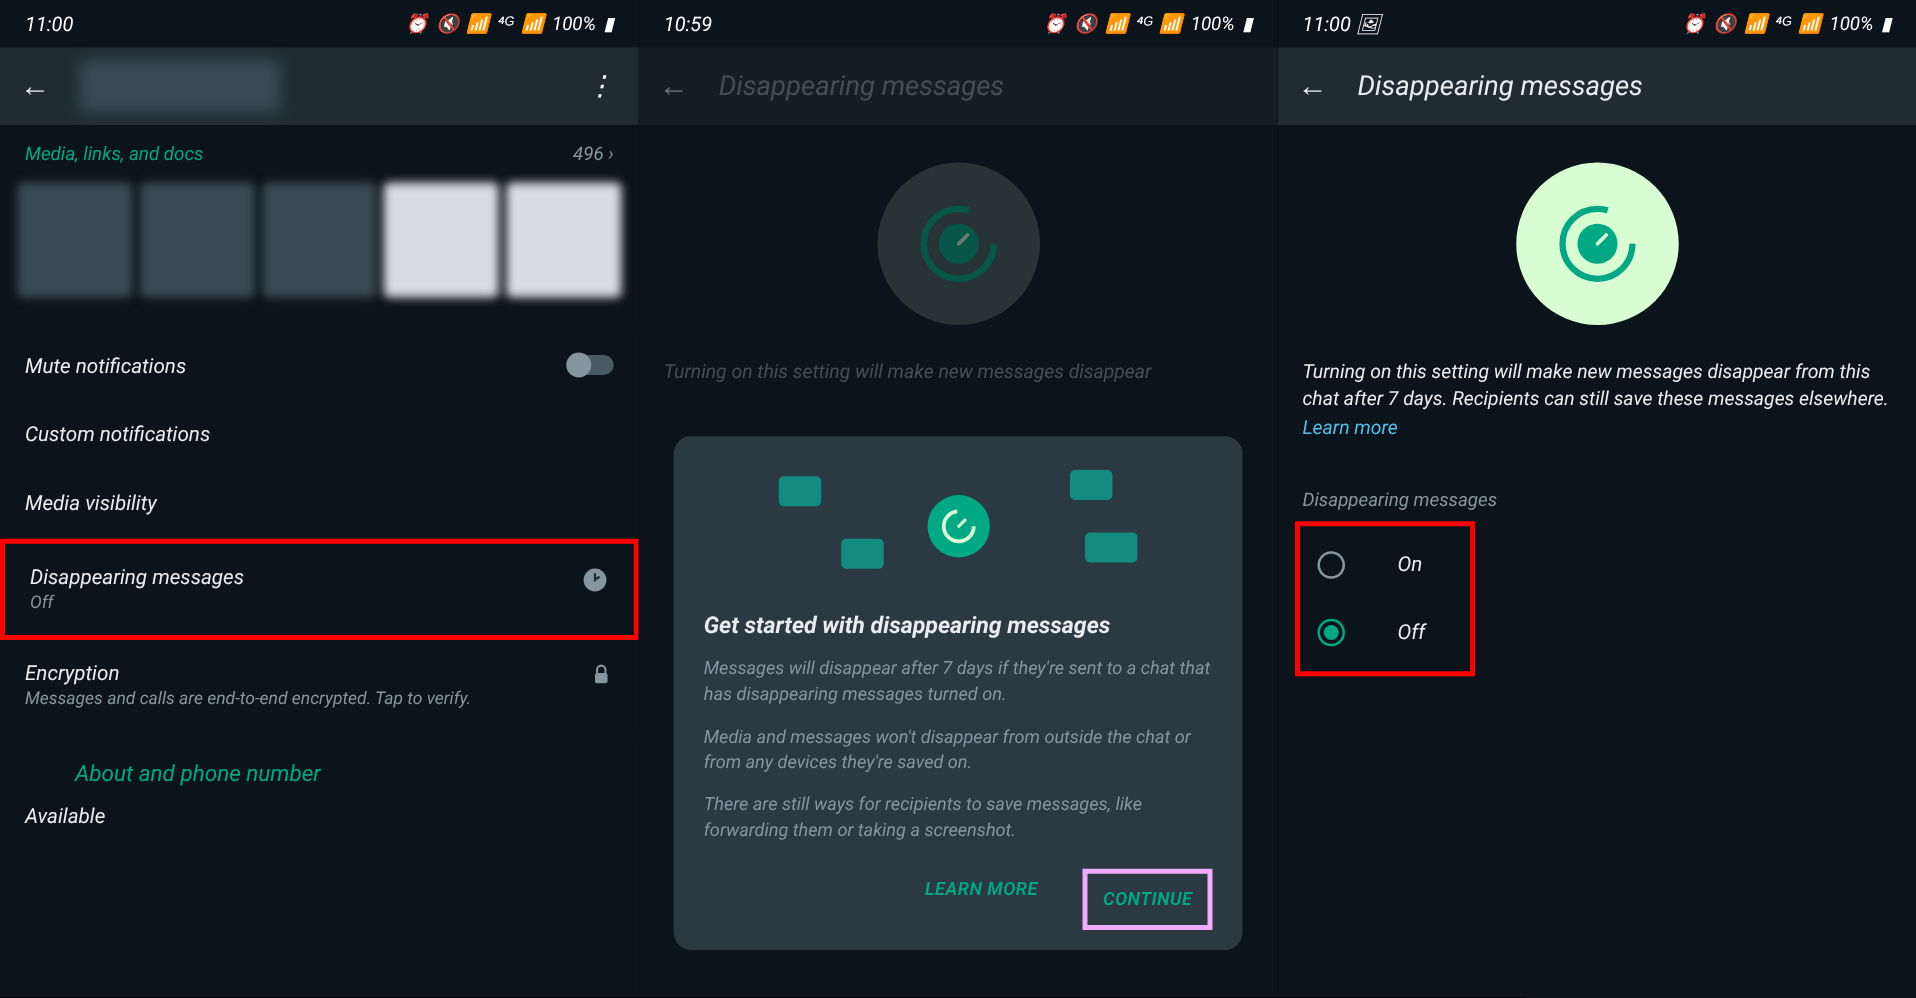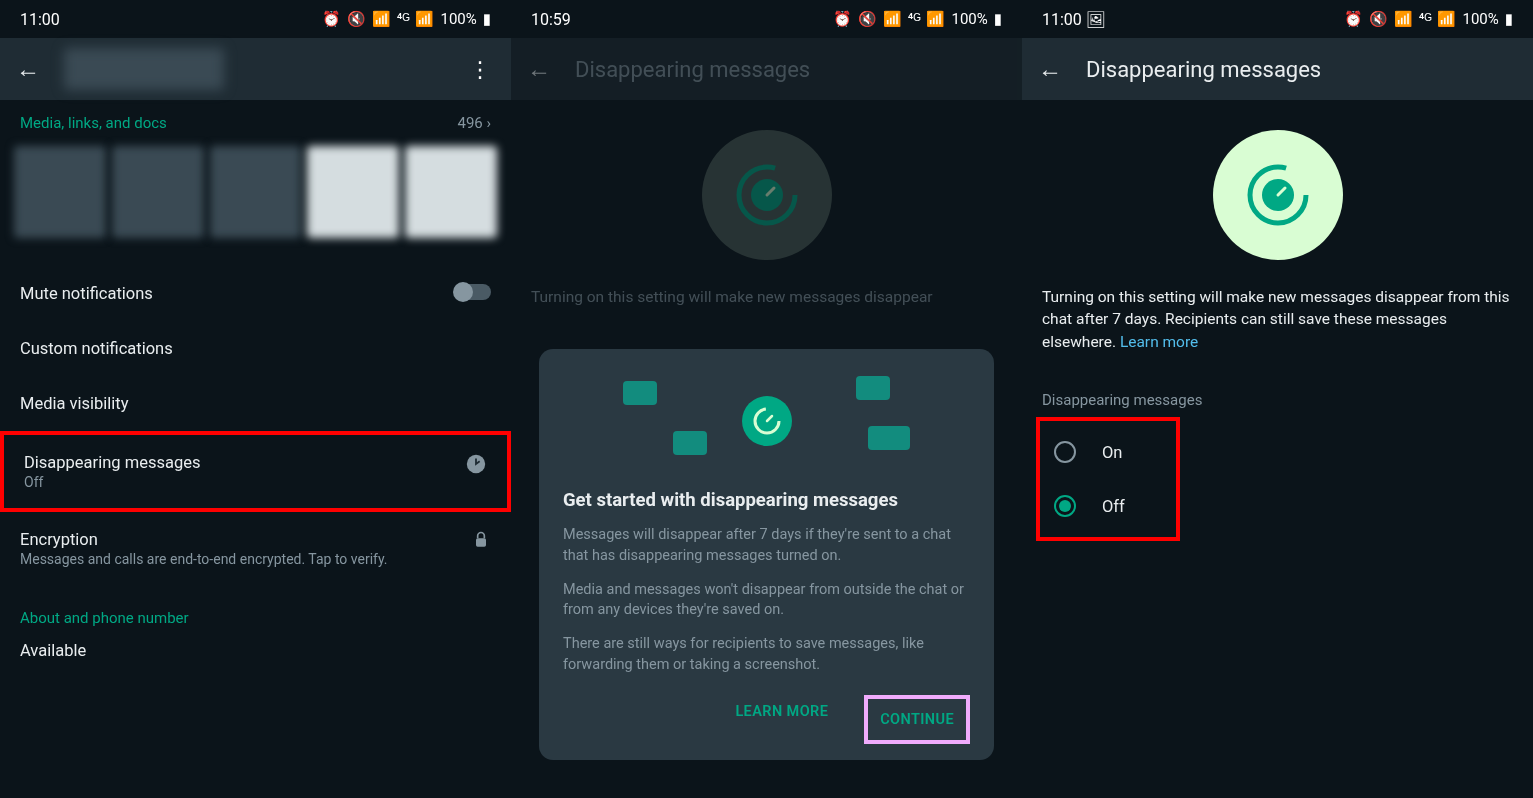--- a/index.html
+++ b/index.html
@@ -10,20 +10,21 @@
   width: 1533px;
   height: 798px;
   color: #e9edef;
 }
 .phone {
   width: 511px;
   height: 798px;
   background: #0b141a;
   position: relative;
   overflow: hidden;
+  font-style: italic;
 }
 .status-bar {
   height: 38px;
   display: flex;
   justify-content: space-between;
   align-items: center;
   padding: 0 20px;
   font-size: 16px;
   color: #fff;
 }
@@ -163,21 +164,21 @@
 }
 .highlight-btn {
   border: 4px solid #f0abfc;
   padding: 12px 12px;
 }
 
 .learn-link { color: #53bdeb; }
 .radio-row {
   display: flex;
   align-items: center;
-  gap: 26px;
+  gap: 42px;
   padding: 16px 6px;
   font-size: 16.5px;
 }
 .radio {
   width: 22px; height: 22px;
   border: 2px solid #8696a0;
   border-radius: 50%;
   position: relative;
 }
 .radio.on {
@@ -197,21 +198,21 @@
   margin-left: 14px;
 }
 .section-label {
   padding: 14px 20px 8px;
   font-size: 15px;
   color: #8696a0;
 }
 svg.timer-svg {
   width: 66px; height: 66px;
 }
-.about-label { padding: 14px 20px; font-size: 15px; }
+.about-label { padding: 14px 20px; font-size: 18px; margin-left: 40px; }
 </style>
 </head>
 <body>
 
 <div class="phone">
   <div class="status-bar">
     <span>11:00</span>
     <span class="status-icons">
       <span>⏰</span>
       <span>🔇</span>

